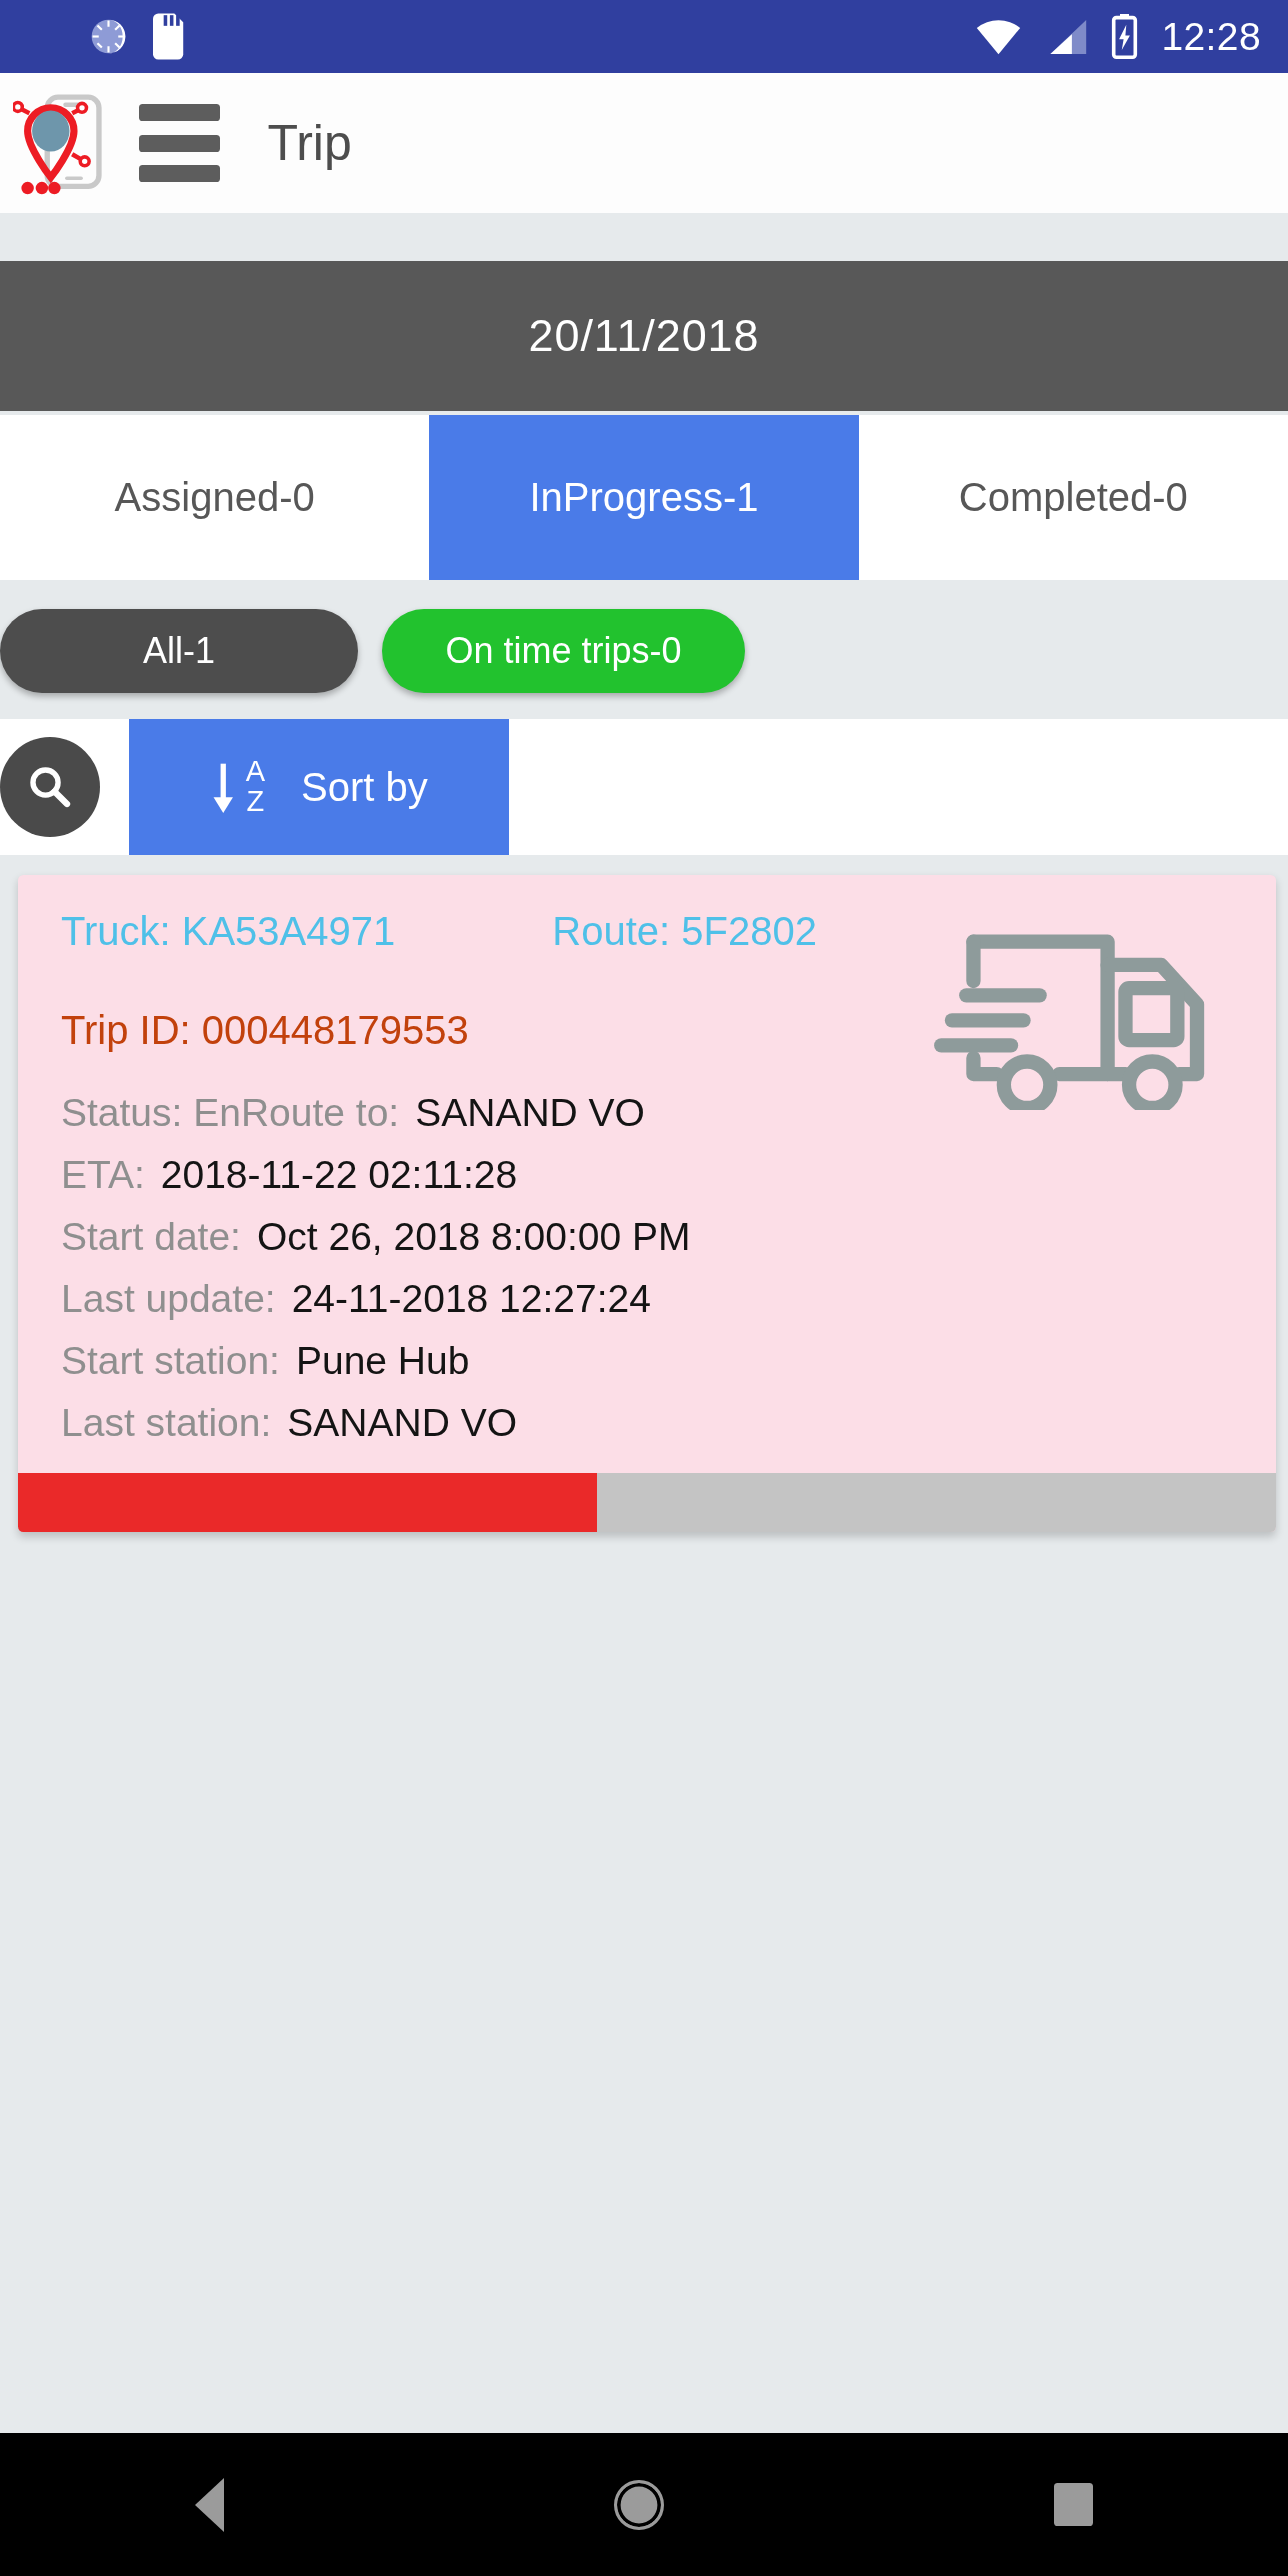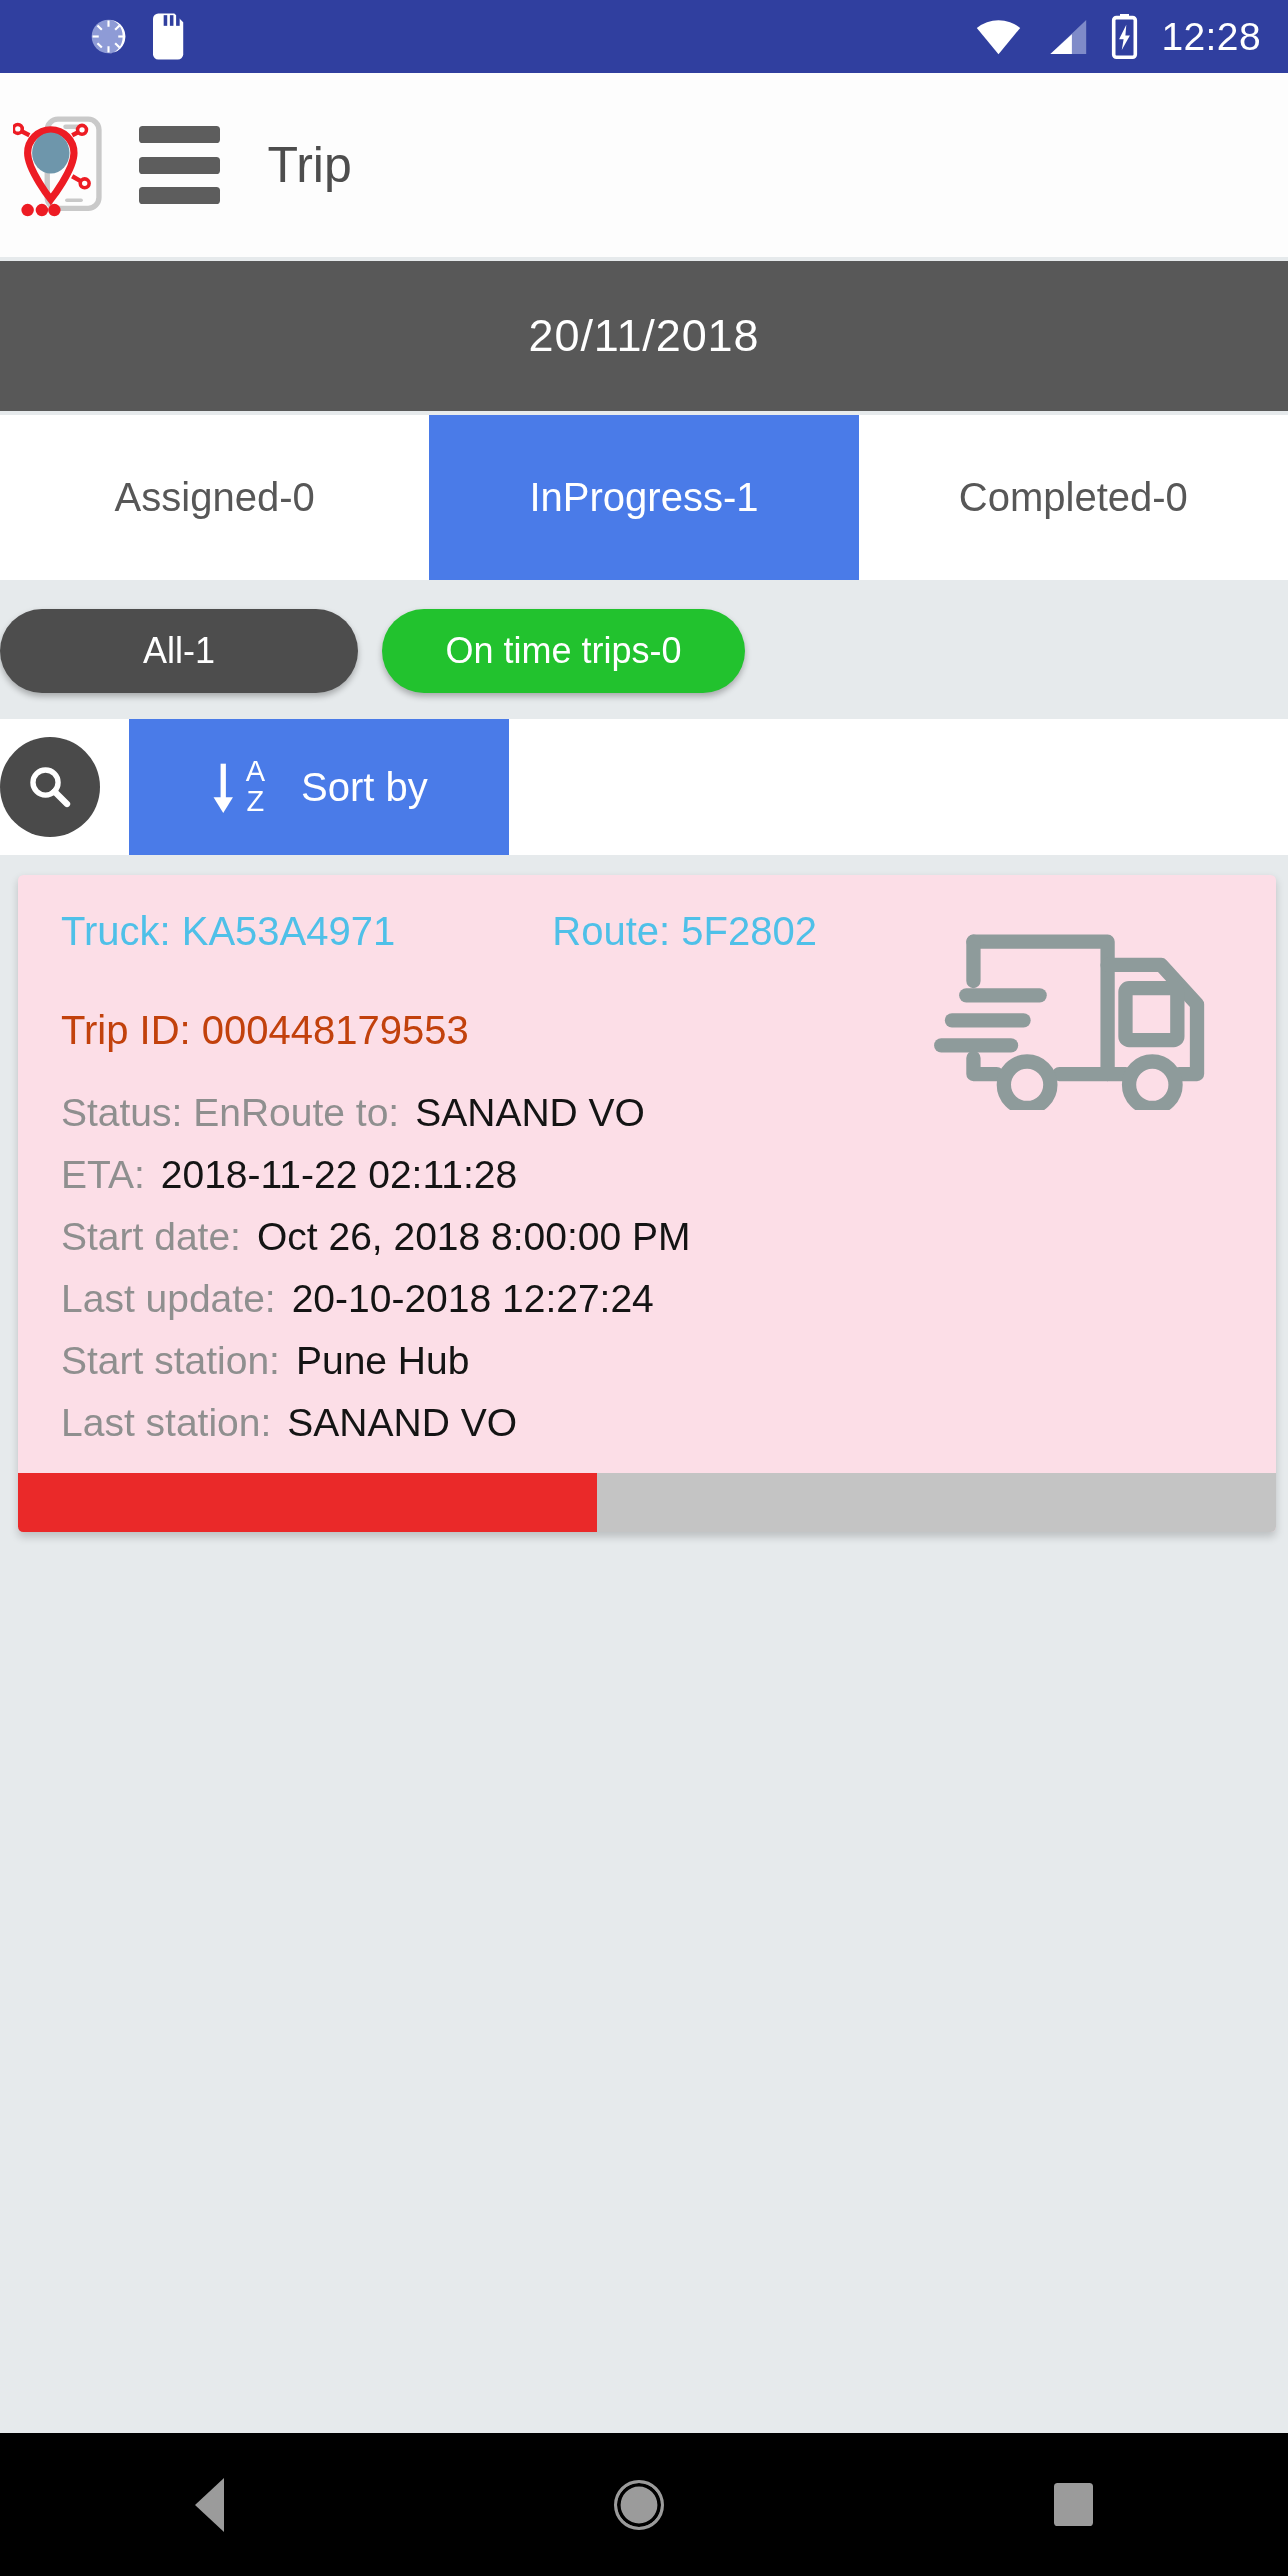--- a/index.html
+++ b/index.html
@@ -15,21 +15,21 @@
   .statusbar{
     position:absolute; top:0; left:0; width:1288px; height:73px;
     background:#303f9f; display:flex; align-items:center;
   }
   .sb-left{ display:flex; align-items:center; gap:25px; margin-left:89px; }
   .sb-right{ margin-left:auto; display:flex; align-items:center; gap:23px; margin-right:27px;}
   .sb-time{ color:#fff; font-size:39px; letter-spacing:0.4px; font-family:"Liberation Sans", sans-serif;}
 
   
   .appbar{
-    position:absolute; top:73px; left:0; width:1288px; height:184px;
+    position:absolute; top:73px; left:0; width:1288px; height:140px;
     background:#fdfdfd; display:flex; align-items:center;
   }
   .logo{ margin-left:12.5px; width:97px; height:107px; }
   .hamburger{ margin-left:29px; width:81px; display:flex; flex-direction:column; gap:13.4px; }
   .hamburger span{ display:block; height:17px; background:#5d5d5d; border-radius:3.6px; }
   .appbar-title{ margin-left:48px; font-size:50px; color:#4d4d4d; }
 
   
   .datebar{
     position:absolute; top:261px; left:0; width:1288px; height:150px;
@@ -268,21 +268,21 @@
       <div class="row">
         <span class="lbl">ETA:</span>
         <span class="val">2018-11-22 02:11:28</span>
       </div>
       <div class="row">
         <span class="lbl">Start date:</span>
         <span class="val">Oct 26, 2018 8:00:00 PM</span>
       </div>
       <div class="row">
         <span class="lbl">Last update:</span>
-        <span class="val">20-10-2018 12:27:24</span>
+        <span class="val">24-11-2018 12:27:24</span>
       </div>
       <div class="row">
         <span class="lbl">Start station:</span>
         <span class="val">Pune Hub</span>
       </div>
       <div class="row">
         <span class="lbl">Last station:</span>
         <span class="val">SANAND VO</span>
       </div>
     </div>

